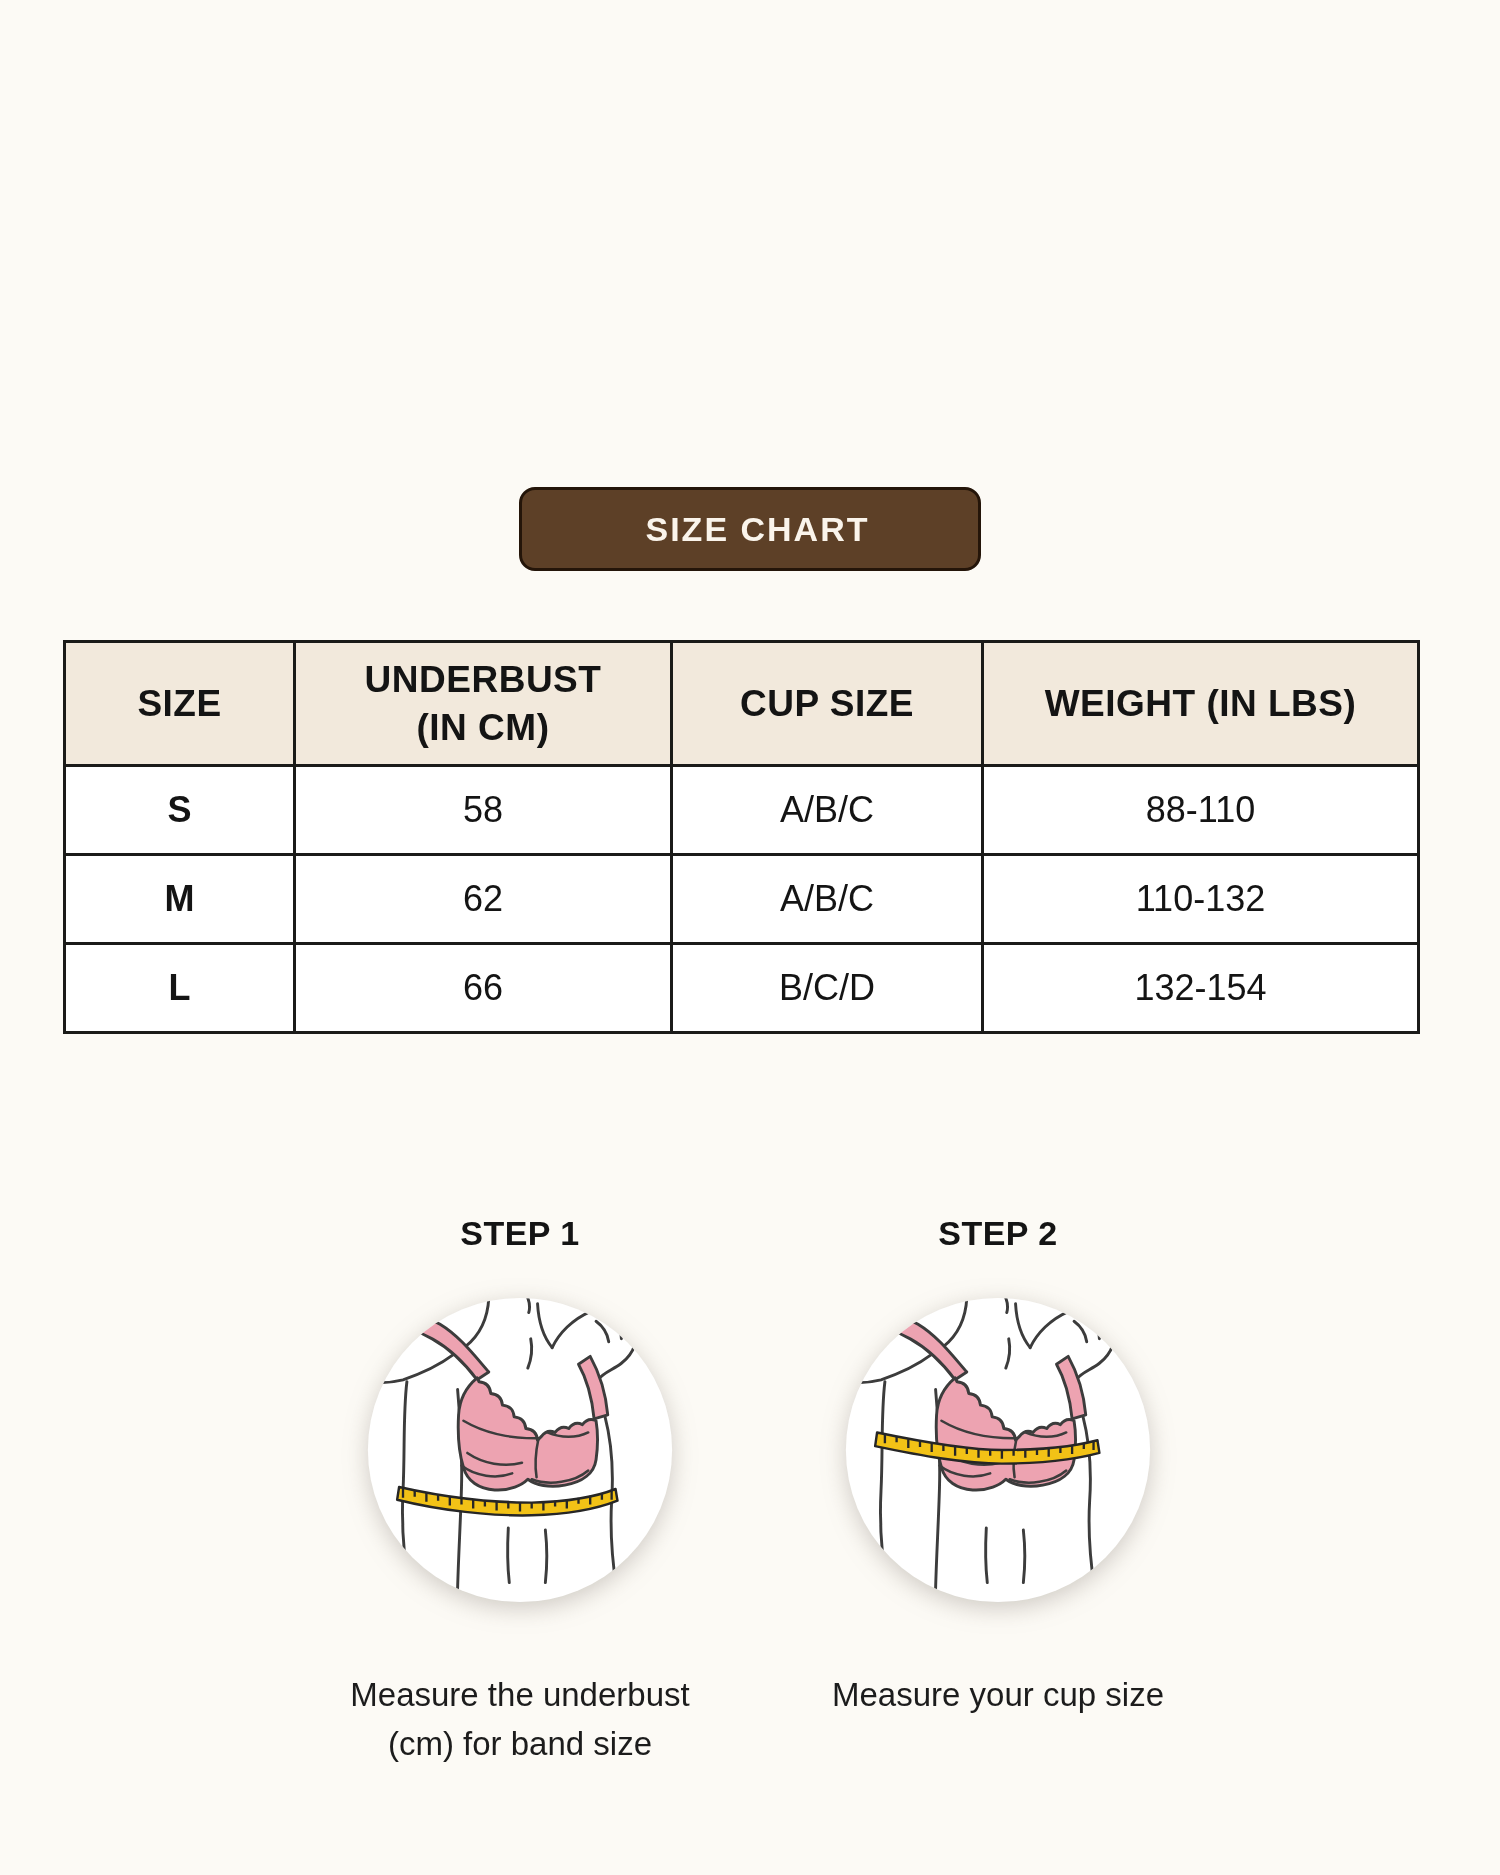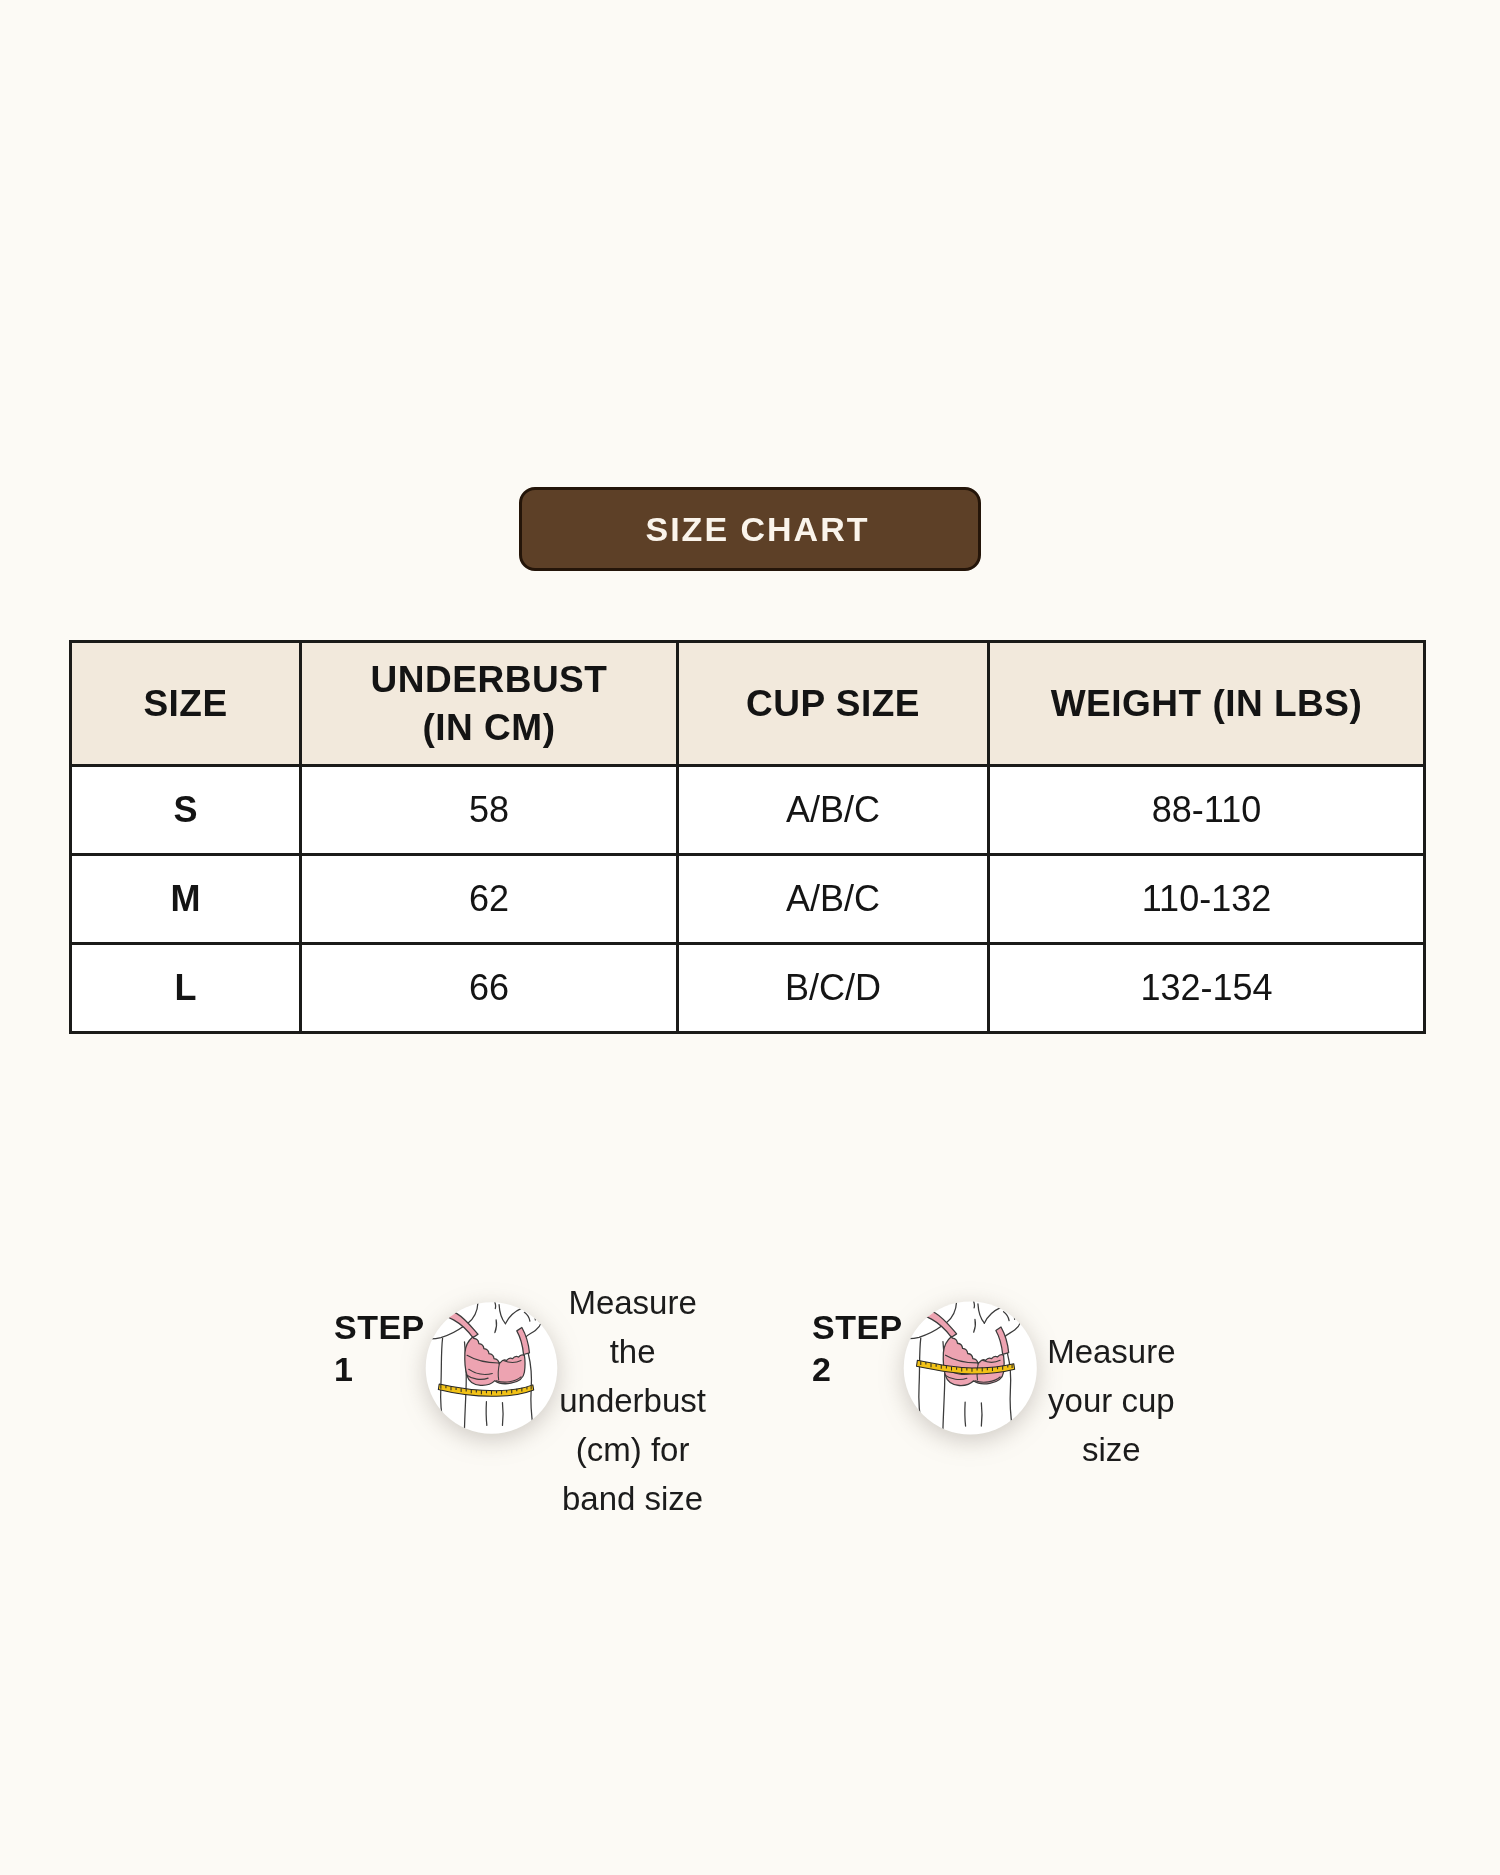--- a/index.html
+++ b/index.html
@@ -31,21 +31,21 @@
     border-radius:16px;
     color:var(--button-text);
     font-size:34px;font-weight:bold;letter-spacing:2px;
     display:flex;align-items:center;justify-content:center;
     font-family:inherit;
     cursor:pointer;
     padding-left:15px;
   }
   .chart-table{
     position:absolute;
-    left:69px;top:640px;width:1354px;
+    left:63px;top:640px;width:1354px;
     border-collapse:collapse;
     table-layout:fixed;
   }
   .chart-table th,.chart-table td{
     border:3px solid var(--table-border);
     text-align:center;vertical-align:middle;
   }
   .chart-table th{
     height:124px;
     background:var(--table-header-background);
@@ -57,21 +57,21 @@
     background:#ffffff;
     font-size:36px;font-weight:normal;
   }
   .chart-table td.size-cell{font-weight:bold;}
   .col-size{width:230px;}
   .col-underbust{width:377px;}
   .col-cup{width:311px;}
   .col-weight{width:436px;}
   .step-block{
     position:absolute;top:1212px;width:372px;
-    display:flex;flex-direction:row;align-items:center;
+    display:flex;flex-direction:column;align-items:center;
   }
   .step-block.step-1{left:334px;}
   .step-block.step-2{left:812px;align-items:center;}
   .step-label{
     font-size:34px;font-weight:bold;letter-spacing:.5px;
     line-height:42px;margin-bottom:40px;
   }
   .illus{
     width:312px;height:312px;
     filter:drop-shadow(0 6px 12px rgba(90,80,70,.28));

